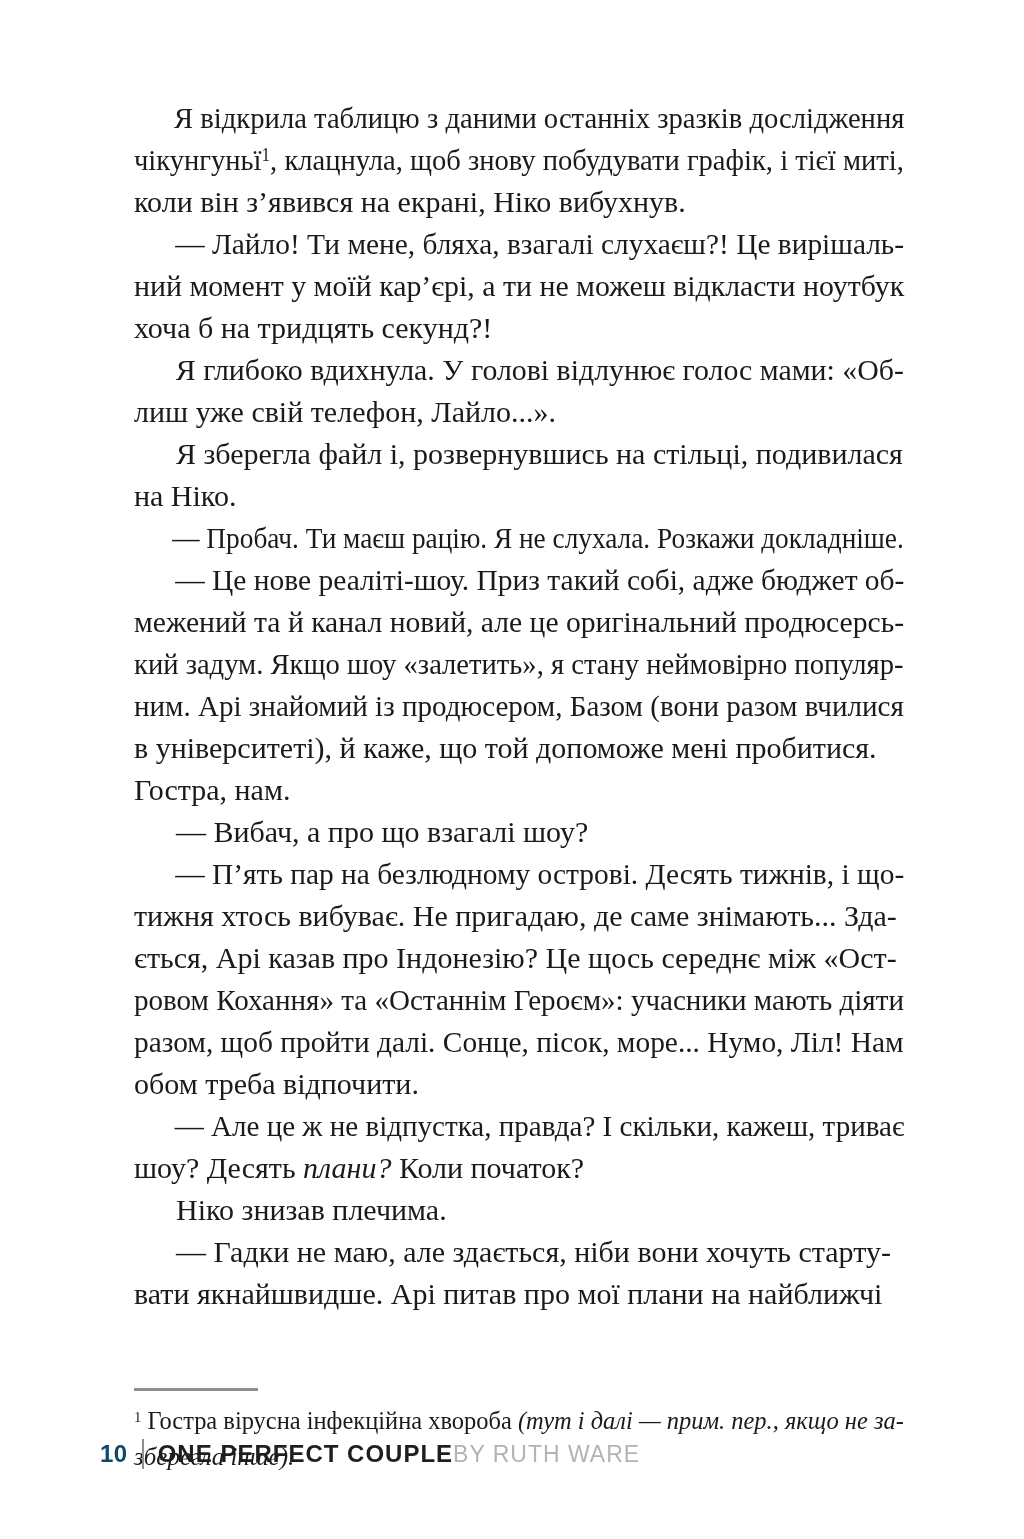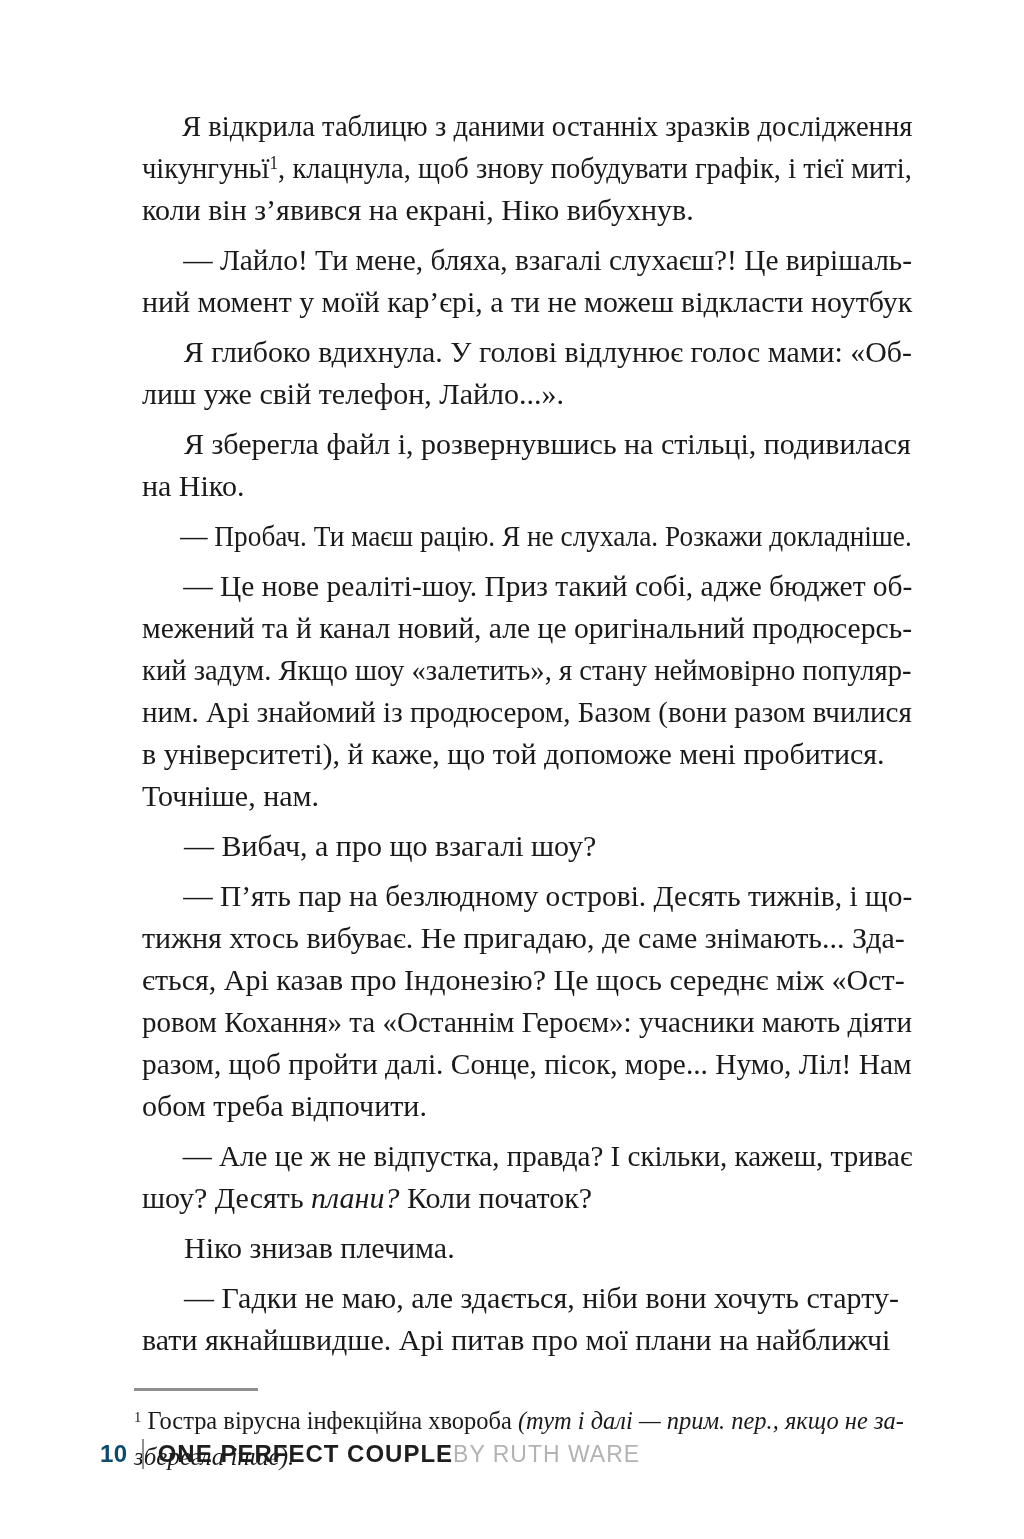--- a/index.html
+++ b/index.html
@@ -9,21 +9,21 @@
     font-family:"Liberation Serif","DejaVu Serif",serif;
     color:var(--text,#1a1a1a);
     position:relative;
     overflow:hidden;
   }
   .page{position:absolute;left:0;top:0;width:1024px;height:1539px;background:var(--bg,#ffffff);}
   .body-text{
     position:absolute;left:134px;top:97px;width:770px;
     font-size:30px;line-height:42px;
   }
-  .para{margin:8px;}
+  .para{margin:0;}
   .line{white-space:nowrap;}
   .line.indent{text-indent:42px;}
   .it{font-style:italic;}
   sup{font-size:0.6em;vertical-align:baseline;position:relative;top:-0.5em;line-height:0;}
   .footnote{position:absolute;left:134px;top:1388px;width:770px;}
   .fn-rule{width:124px;height:3px;background:var(--rule,#8f8f8f);margin:0 0 12px 0;}
   .fn-text{font-size:25px;line-height:36px;}
   .footer{
     position:absolute;left:100px;top:1438px;height:32px;
     display:flex;align-items:center;
@@ -41,39 +41,40 @@
 
   <div class="body-text">
       <div class="para">
         <div class="line indent" style="transform-origin: left top; transform: scaleX(0.954151);"><span>Я відкрила таблицю з даними останніх зразків дослідження</span></div>
         <div class="line" style="transform-origin: left top; transform: scaleX(0.951792);"><span>чікунгуньї</span><sup>1</sup><span>, клацнула, щоб знову побудувати графік, і тієї миті,</span></div>
         <div class="line"><span>коли він з’явився на екрані, Ніко вибухнув.</span></div>
       </div>
       <div class="para">
         <div class="line indent" style="transform-origin: left top; transform: scaleX(0.979644);"><span>— Лайло! Ти мене, бляха, взагалі слухаєш?! Це вирішаль-</span></div>
         <div class="line" style="transform-origin: left top; transform: scaleX(0.994832);"><span>ний момент у моїй кар’єрі, а ти не можеш відкласти ноутбук</span></div>
+        <div class="line"><span>хоча б на тридцять секунд?!</span></div>
       </div>
       <div class="para">
         <div class="line indent" style="transform-origin: left top; transform: scaleX(0.994832);"><span>Я глибоко вдихнула. У голові відлунює голос мами: «Об-</span></div>
         <div class="line"><span>лиш уже свій телефон, Лайло...».</span></div>
       </div>
       <div class="para">
         <div class="line indent" style="word-spacing: 0px;"><span>Я зберегла файл і, розвернувшись на стільці, подивилася</span></div>
         <div class="line"><span>на Ніко.</span></div>
       </div>
       <div class="para">
         <div class="line indent" style="transform-origin: left top; transform: scaleX(0.910165);"><span>— Пробач. Ти маєш рацію. Я не слухала. Розкажи докладніше.</span></div>
       </div>
       <div class="para">
         <div class="line indent" style="transform-origin: left top; transform: scaleX(0.982143);"><span>— Це нове реаліті-шоу. Приз такий собі, адже бюджет об-</span></div>
         <div class="line" style="transform-origin: left top; transform: scaleX(0.987179);"><span>межений та й канал новий, але це оригінальний продюсерсь-</span></div>
         <div class="line" style="transform-origin: left top; transform: scaleX(0.95297);"><span>кий задум. Якщо шоу «залетить», я стану неймовірно популяр-</span></div>
         <div class="line" style="transform-origin: left top; transform: scaleX(0.968553);"><span>ним. Арі знайомий із продюсером, Базом (вони разом вчилися</span></div>
         <div class="line" style="word-spacing: 0px;"><span>в університеті), й каже, що той допоможе мені пробитися.</span></div>
-        <div class="line"><span>Точніше, нам.</span></div>
+        <div class="line"><span>Гостра, нам.</span></div>
       </div>
       <div class="para">
         <div class="line indent"><span>— Вибач, а про що взагалі шоу?</span></div>
       </div>
       <div class="para">
         <div class="line indent" style="transform-origin: left top; transform: scaleX(0.980892);"><span>— П’ять пар на безлюдному острові. Десять тижнів, і що-</span></div>
         <div class="line" style="word-spacing: 0px;"><span>тижня хтось вибуває. Не пригадаю, де саме знімають... Зда-</span></div>
         <div class="line" style="word-spacing: 0px;"><span>ється, Арі казав про Індонезію? Це щось середнє між «Ост-</span></div>
         <div class="line" style="transform-origin: left top; transform: scaleX(0.968553);"><span>ровом Кохання» та «Останнім Героєм»: учасники мають діяти</span></div>
         <div class="line" style="transform-origin: left top; transform: scaleX(0.979644);"><span>разом, щоб пройти далі. Сонце, пісок, море... Нумо, Ліл! Нам</span></div>

